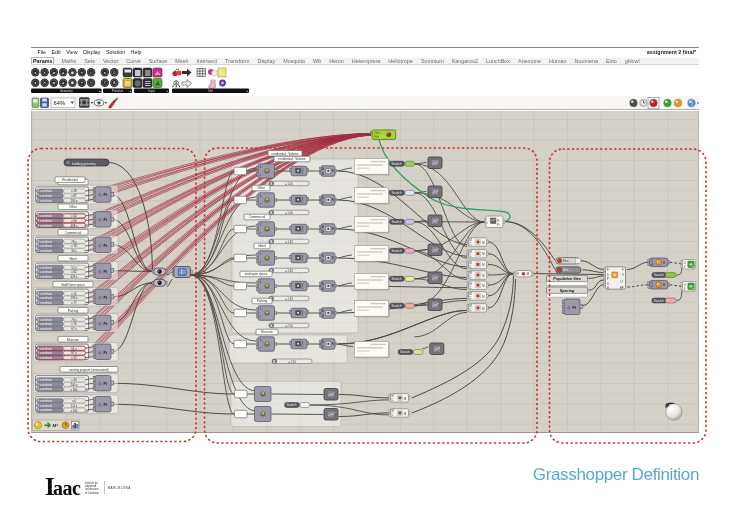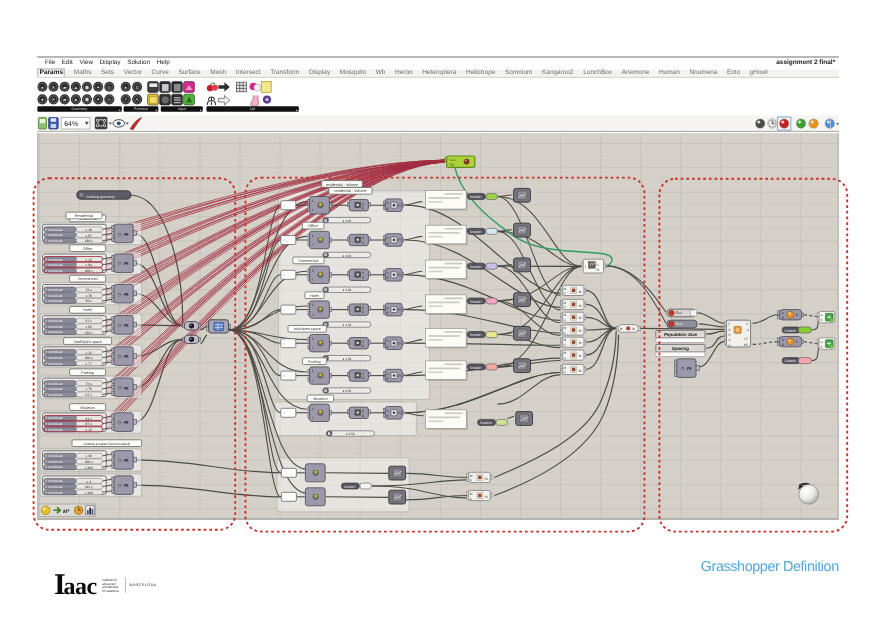--- a/index.html
+++ b/index.html
@@ -6,21 +6,21 @@
 #app{left:31px;top:46.5px;width:668px;height:387px;border-top:1px solid #8a8a8a;background:#fff}
 #menu{left:31px;top:48.5px;width:668px;height:9px;font-size:5.3px;color:#222;padding-left:6.5px}
 #menu span{margin-right:5.5px}
 #menu b{position:absolute;right:3px;font-size:5.4px}
 #tabs{left:31px;top:57.5px;width:668px;height:7.5px;background:#f4f3f1;border-bottom:1px solid #d8d6d2;font-size:5.4px;color:#6e6e6c;white-space:nowrap}
 .tab{margin-right:6px;padding:0 1px}
 .tab.sel{background:#fff;border:1px solid #b8b6b2;border-bottom:none;color:#111;font-weight:bold}
 #pal{left:31px;top:65.5px;width:668px;height:28px}
 #tb2{left:31px;top:95.5px;width:668px;height:14.5px;background:#f6f5f3;border-bottom:1px solid #b5b3ae}
 #cv{left:31px;top:111px;width:668px;height:322px;background:#d5d1c9;border-left:1px solid #b5b3ae;border-right:1px solid #b5b3ae;border-bottom:1px solid #9a9894}
-#ghd{right:31px;top:464.5px;font-size:12px;color:#55a7d7;letter-spacing:-0.35px}
+#ghd{right:31px;top:464.5px;font-size:17px;color:#55a7d7;letter-spacing:-0.35px}
 #iaac{left:45px;top:476px}
 </style></head><body>
 <div id="app" class="abs"></div>
 <div id="menu" class="abs"><span>File</span><span>Edit</span><span>View</span><span>Display</span><span>Solution</span><span>Help</span><b>assignment 2 final*</b></div>
 <div id="tabs" class="abs"><span class="tab sel">Params</span><span class="tab">Maths</span><span class="tab">Sets</span><span class="tab">Vector</span><span class="tab">Curve</span><span class="tab">Surface</span><span class="tab">Mesh</span><span class="tab">Intersect</span><span class="tab">Transform</span><span class="tab">Display</span><span class="tab">Mosquito</span><span class="tab">Wb</span><span class="tab">Heron</span><span class="tab">Heteroptera</span><span class="tab">Heliotrope</span><span class="tab">Somnium</span><span class="tab">Kangaroo2</span><span class="tab">LunchBox</span><span class="tab">Anemone</span><span class="tab">Human</span><span class="tab">Noumena</span><span class="tab">Exto</span><span class="tab">gHowl</span></div>
 <div id="pal" class="abs"><svg width="668" height="28" viewBox="0 0 668 28">
       <g transform="translate(0.0,2.0)">
         <circle cx="4.3" cy="4.3" r="4.2" fill="#2c2c2e"></circle>
         <circle cx="4.3" cy="4.3" r="3.1" fill="none" stroke="#6a6a6e" stroke-width="0.7"></circle>
         <text x="4.3" y="5.9" font-size="3.8" fill="#d8d8d8" text-anchor="middle">●</text>

